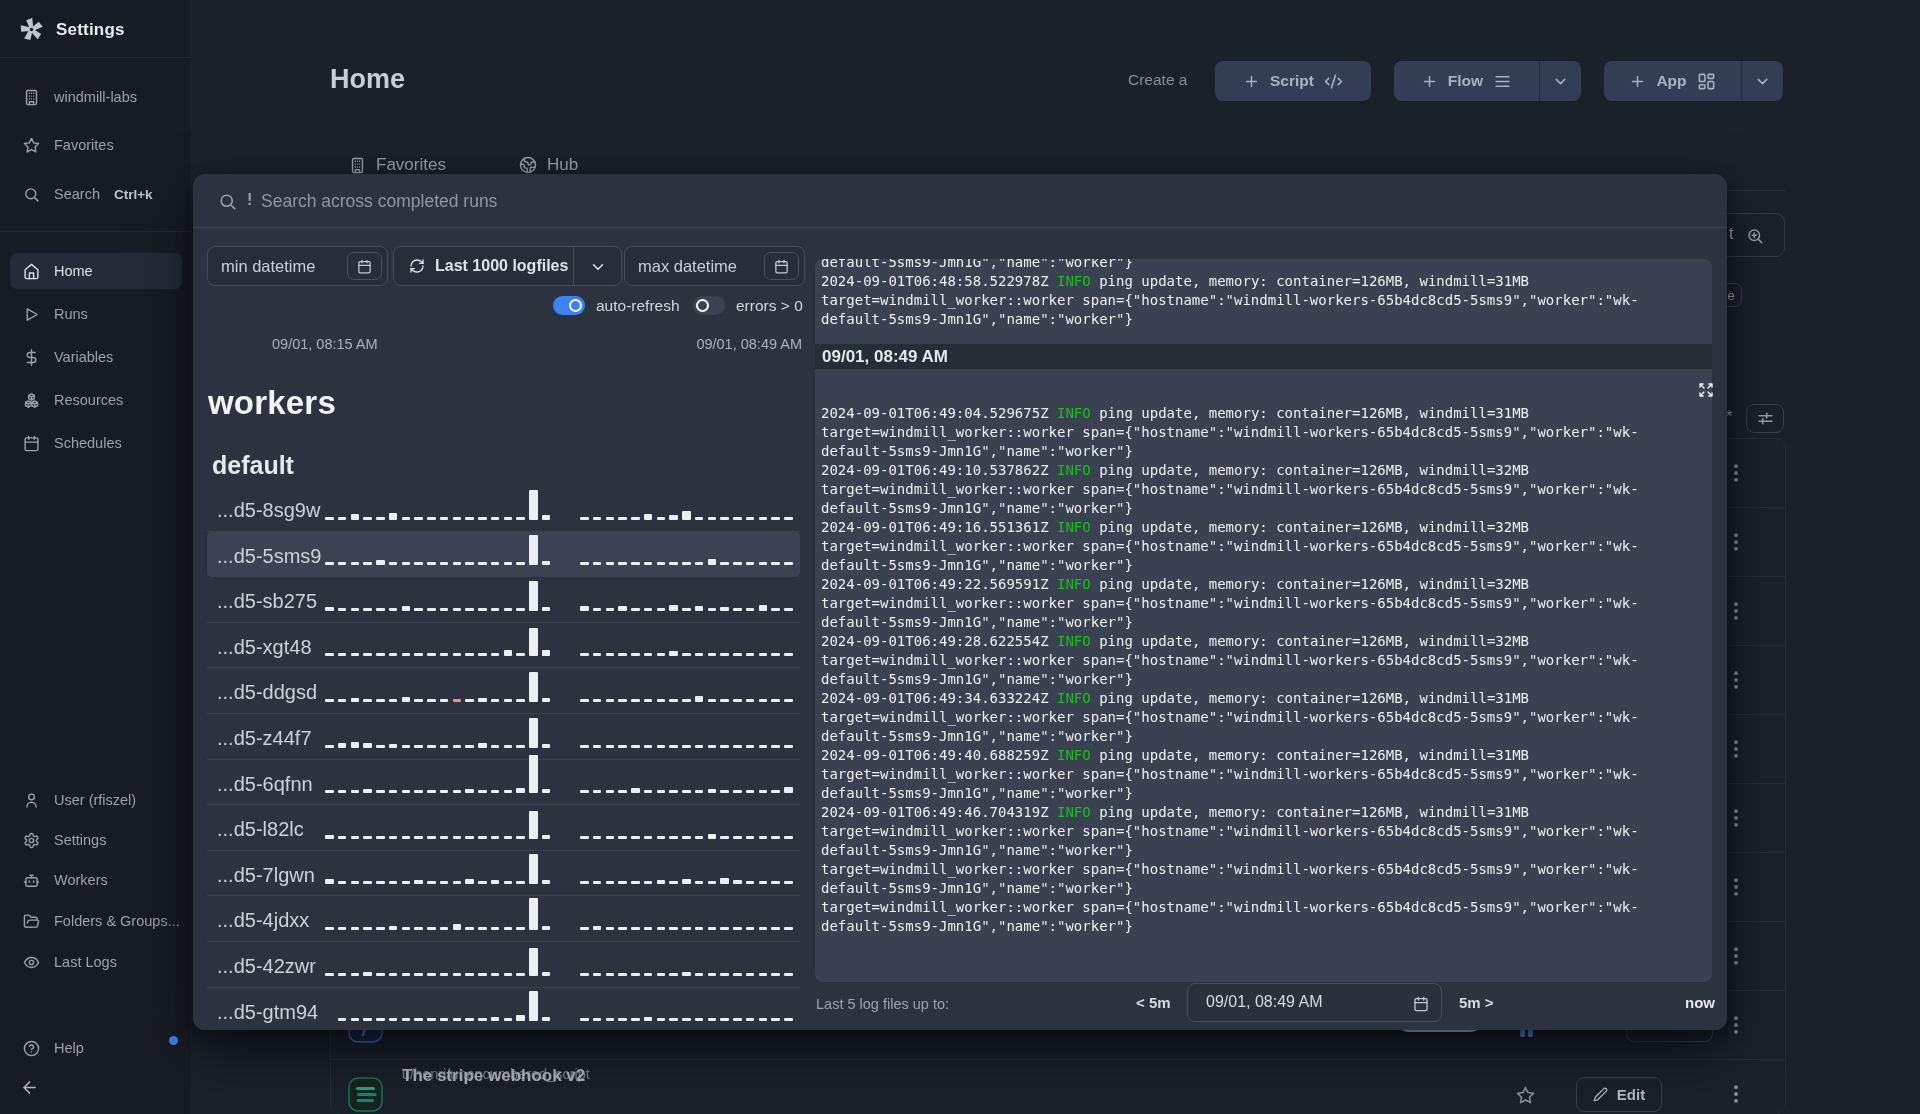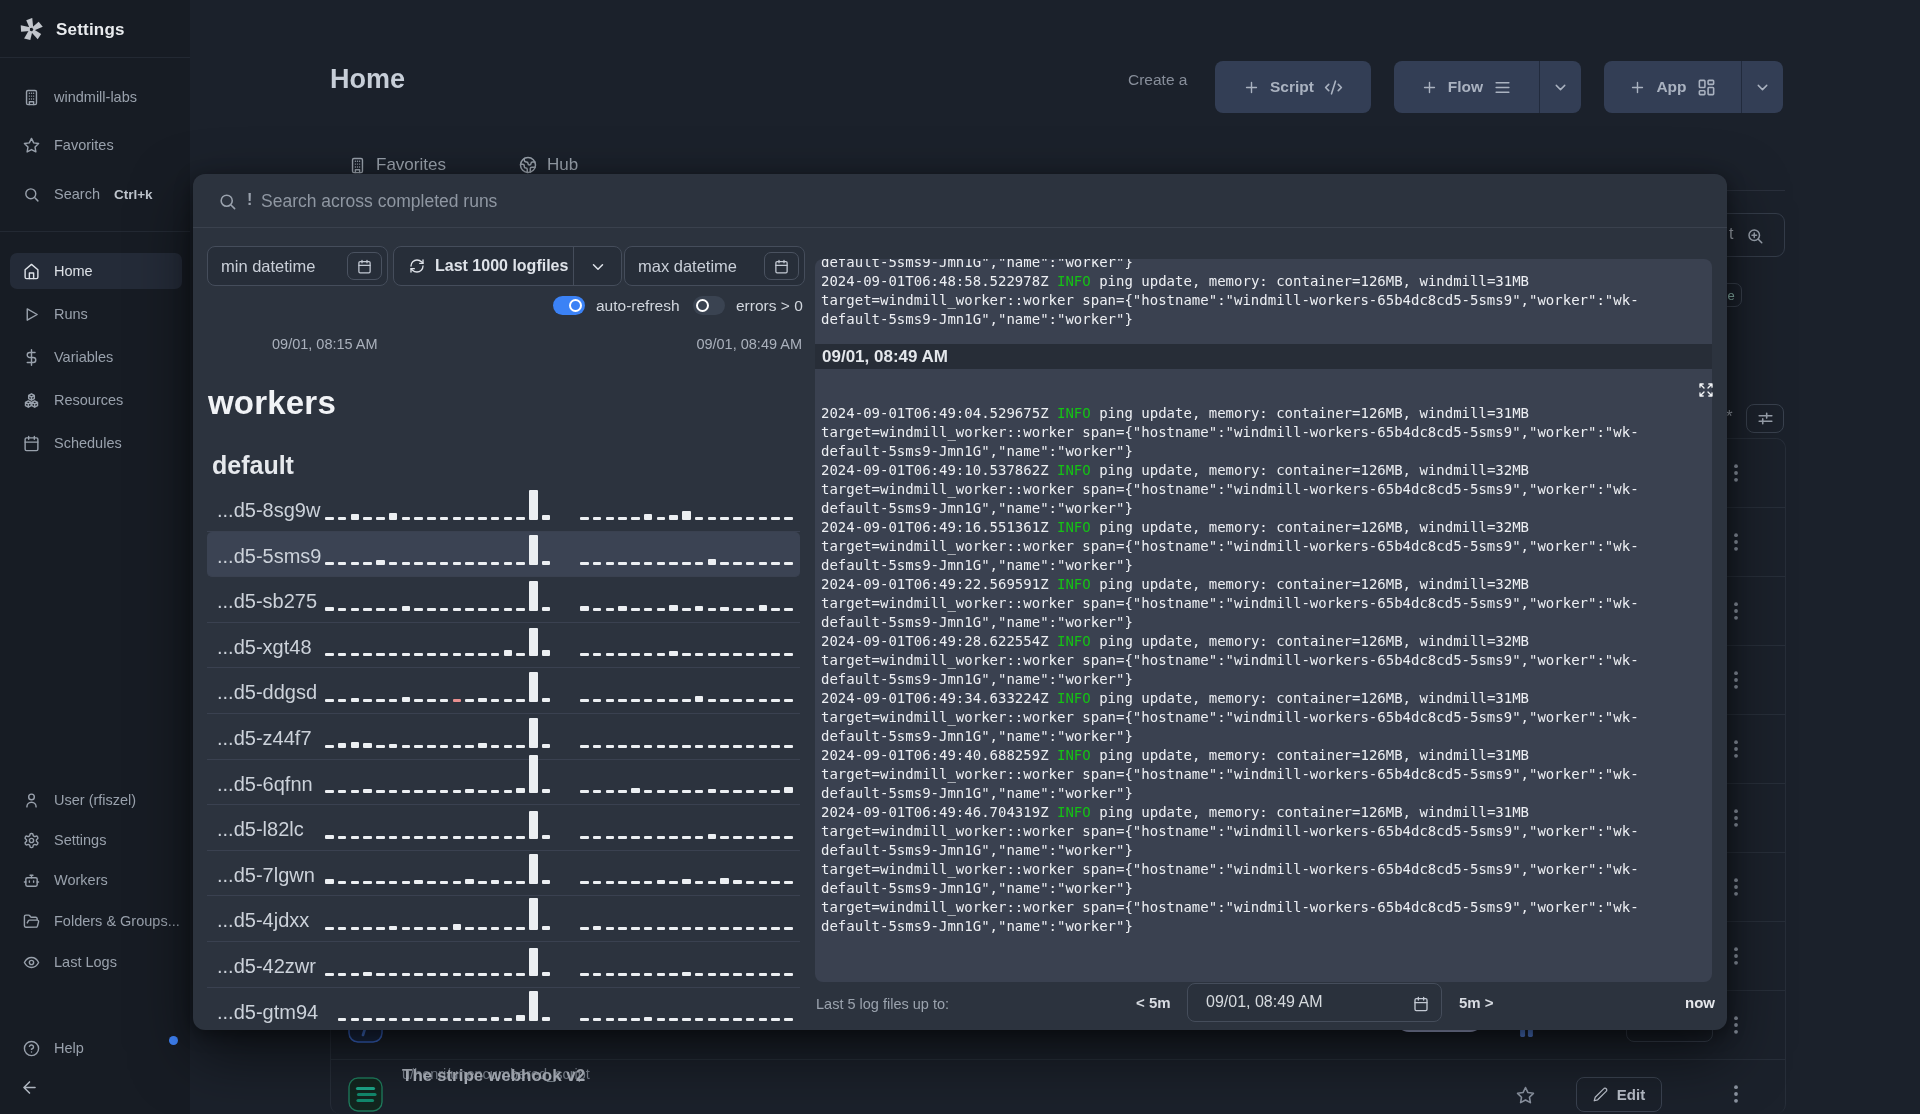--- a/index.html
+++ b/index.html
@@ -19,21 +19,21 @@
 .sb-item .sic { margin-left:23px; width:17px; height:17px; flex:none; }
 .sb-item .lbl { margin-left:14px; font-size:14.5px; }
 .sb-item .kbd { margin-left:14px; font-size:13.5px; font-weight:700; color:#bfc5cd; }
 .sb-sel { position:absolute; left:10px; top:253px; width:172px; height:36px; background:#242b38; border-radius:7px; }
 .sb-item.on { color:#dde1e7; }
 .sb-dot { position:absolute; left:169px; top:1036px; width:9px; height:9px; border-radius:50%; background:#3f83f8; }
 
 
 #main-title { position:absolute; left:330px; top:64px; font-size:27px; font-weight:600; color:#c7ced8; }
 #create-a { position:absolute; left:1128px; top:71px; font-size:15.5px; color:#878e9a; }
-.hbtn { position:absolute; top:61px; height:52px; overflow:hidden; background:#333e55; border-radius:8px; display:flex; align-items:flex-end;
+.hbtn { position:absolute; top:61px; height:40px; overflow:hidden; background:#333e55; border-radius:8px; display:flex; align-items:flex-end;
   color:#aab2c0; font-size:15.5px; font-weight:600; cursor:pointer; }
 .hbtn .seg { flex:1; display:flex; align-items:center; justify-content:center; gap:10px; height:100%; }
 .hbtn .chev { width:42px; flex:none; height:100%; display:flex; align-items:center; justify-content:center; border-left:1px solid #222b3d; }
 .tab { position:absolute; top:155px; display:flex; align-items:center; gap:10px; color:#99a1ab; font-size:17px; cursor:pointer; }
 #tab-underline { position:absolute; left:330px; top:190px; width:1455px; height:1px; background:#2a303c; }
 
 
 #bg-search { position:absolute; left:1500px; top:213px; width:285px; height:44px; border:1px solid #343c49; border-radius:9px; }
 #bg-search .tchar { position:absolute; left:228px; top:11px; font-size:16px; color:#a7aeb8; }
 #bg-search .zic { position:absolute; left:245px; top:13px; color:#9aa2ad; }

